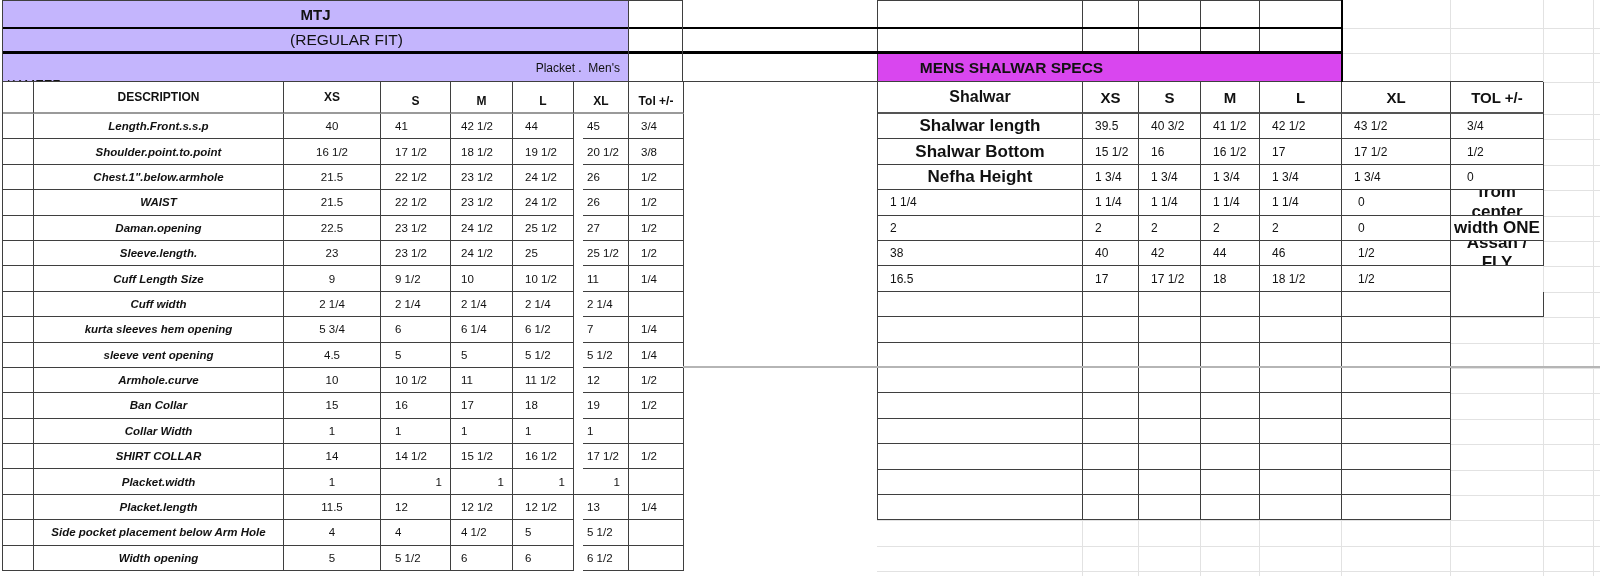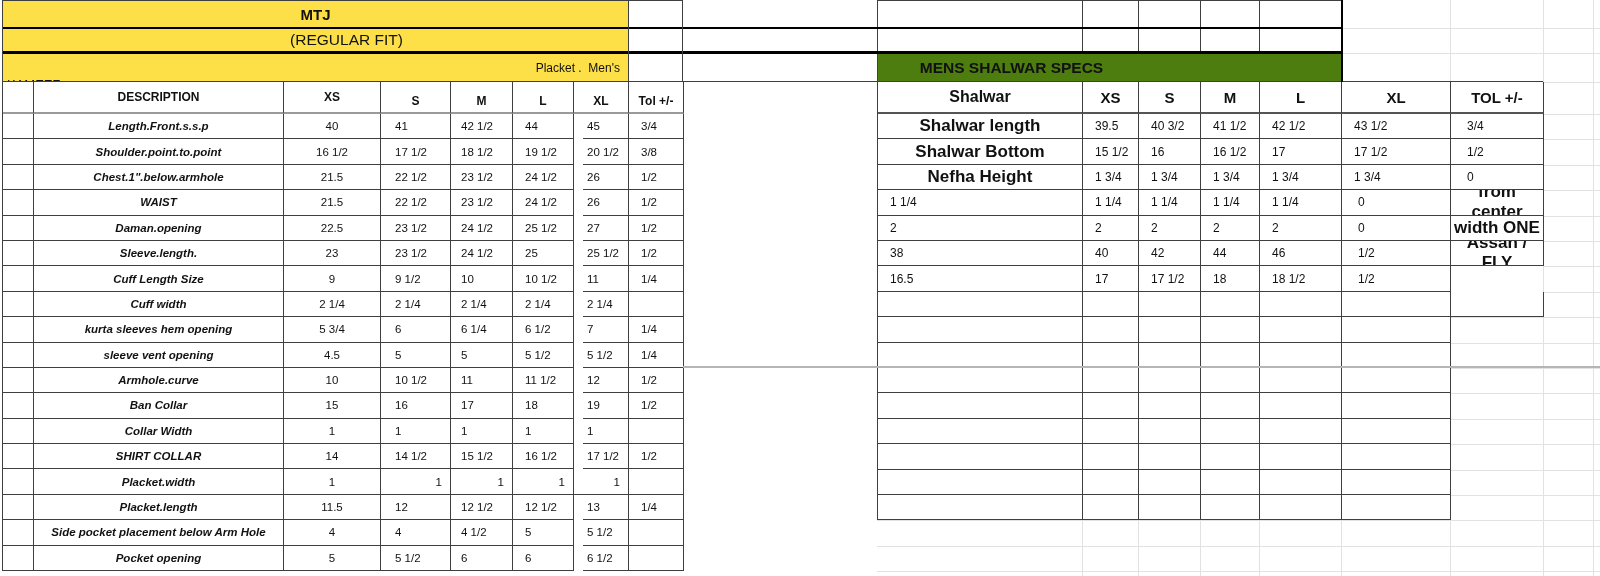--- a/index.html
+++ b/index.html
@@ -13,40 +13,40 @@
   
   #gridlayer{position:absolute;inset:0;z-index:0;}
   .fv{position:absolute;top:0;width:1px;height:576px;background:var(--grid);}
   .fh{position:absolute;left:877px;width:723px;height:1px;background:var(--grid);}
 
   
   .cell{border-right:1px solid var(--b);border-bottom:1px solid var(--b);
     display:flex;align-items:center;overflow:hidden;box-sizing:border-box;}
 
   
-  .topleft{position:absolute;left:2px;top:0;width:626px;height:82px;background:#fde047;
+  .topleft{position:absolute;left:2px;top:0;width:626px;height:82px;background:#c4b5fd;
     border-left:1px solid var(--b);box-sizing:border-box;z-index:1;}
   .row-mtj{position:absolute;left:0;top:1px;width:100%;height:26px;display:flex;
     align-items:center;justify-content:center;font-weight:bold;font-size:15px;}
   .row-fit{position:absolute;left:0;top:29px;width:100%;height:22px;display:flex;
     align-items:center;justify-content:center;font-size:15.5px;padding-left:62px;box-sizing:border-box;}
   .row-kameez{position:absolute;left:0;top:54px;width:100%;height:27px;display:flex;}
   .kameez-cell{width:281px;border-right:1px solid var(--b);display:flex;align-items:center;
     padding-left:4px;font-size:13px;box-sizing:border-box;margin-top:30px;}
   .cat-cell{flex:1;display:flex;align-items:center;justify-content:flex-end;
     padding-right:8px;font-size:12px;white-space:pre;box-sizing:border-box;}
 
   
   #topright{position:absolute;left:877px;top:1px;width:464px;height:51px;background:#fff;
     display:grid;grid-template-columns:205px 56px 62px 59px 82px;grid-template-rows:26px 25px;
     border-left:1px solid var(--b);box-sizing:content-box;z-index:1;}
   #topright .cell{border-bottom:none;}
 
   
-  .shalwar-title{position:absolute;left:877px;top:54px;width:464px;height:27px;background:#4d7c0f;
+  .shalwar-title{position:absolute;left:877px;top:54px;width:464px;height:27px;background:#d946ef;
     border-left:1px solid var(--b);display:flex;align-items:center;justify-content:center;
     padding-right:196px;box-sizing:border-box;font-weight:bold;font-size:15.5px;z-index:1;white-space:nowrap;}
 
   
   #kameez-table{position:absolute;left:2px;top:82px;width:682px;height:489.2px;background:#fff;
     display:grid;grid-template-columns:31px 250px 97px 70px 62px 61px 55px 55px;
     grid-template-rows:32px repeat(18,25.4px);
     border-left:1px solid var(--b);box-sizing:border-box;z-index:1;}
   .lhdr{justify-content:center;font-weight:bold;font-size:12px;
     border-bottom:2px solid var(--hdr-sep);}
@@ -295,21 +295,21 @@
       <div class="cell lval vc-tol">1/4</div>
       <div class="cell"></div>
       <div class="cell llabel">Side pocket placement below Arm Hole</div>
       <div class="cell lval vc-xs">4</div>
       <div class="cell lval vc-s">4</div>
       <div class="cell lval vc-m">4 1/2</div>
       <div class="cell lval vc-l">5</div>
       <div class="cell lval vc-xl">5 1/2</div>
       <div class="cell lval vc-tol"></div>
       <div class="cell"></div>
-      <div class="cell llabel">Pocket opening</div>
+      <div class="cell llabel">Width opening</div>
       <div class="cell lval vc-xs">5</div>
       <div class="cell lval vc-s">5 1/2</div>
       <div class="cell lval vc-m">6</div>
       <div class="cell lval vc-l">6</div>
       <div class="cell lval vc-xl">6 1/2</div>
       <div class="cell lval vc-tol"></div>
     </div>
   <div id="shalwar-table">
       <div class="cell rhdr rhdr-desc">Shalwar</div>
       <div class="cell rhdr">XS</div>

